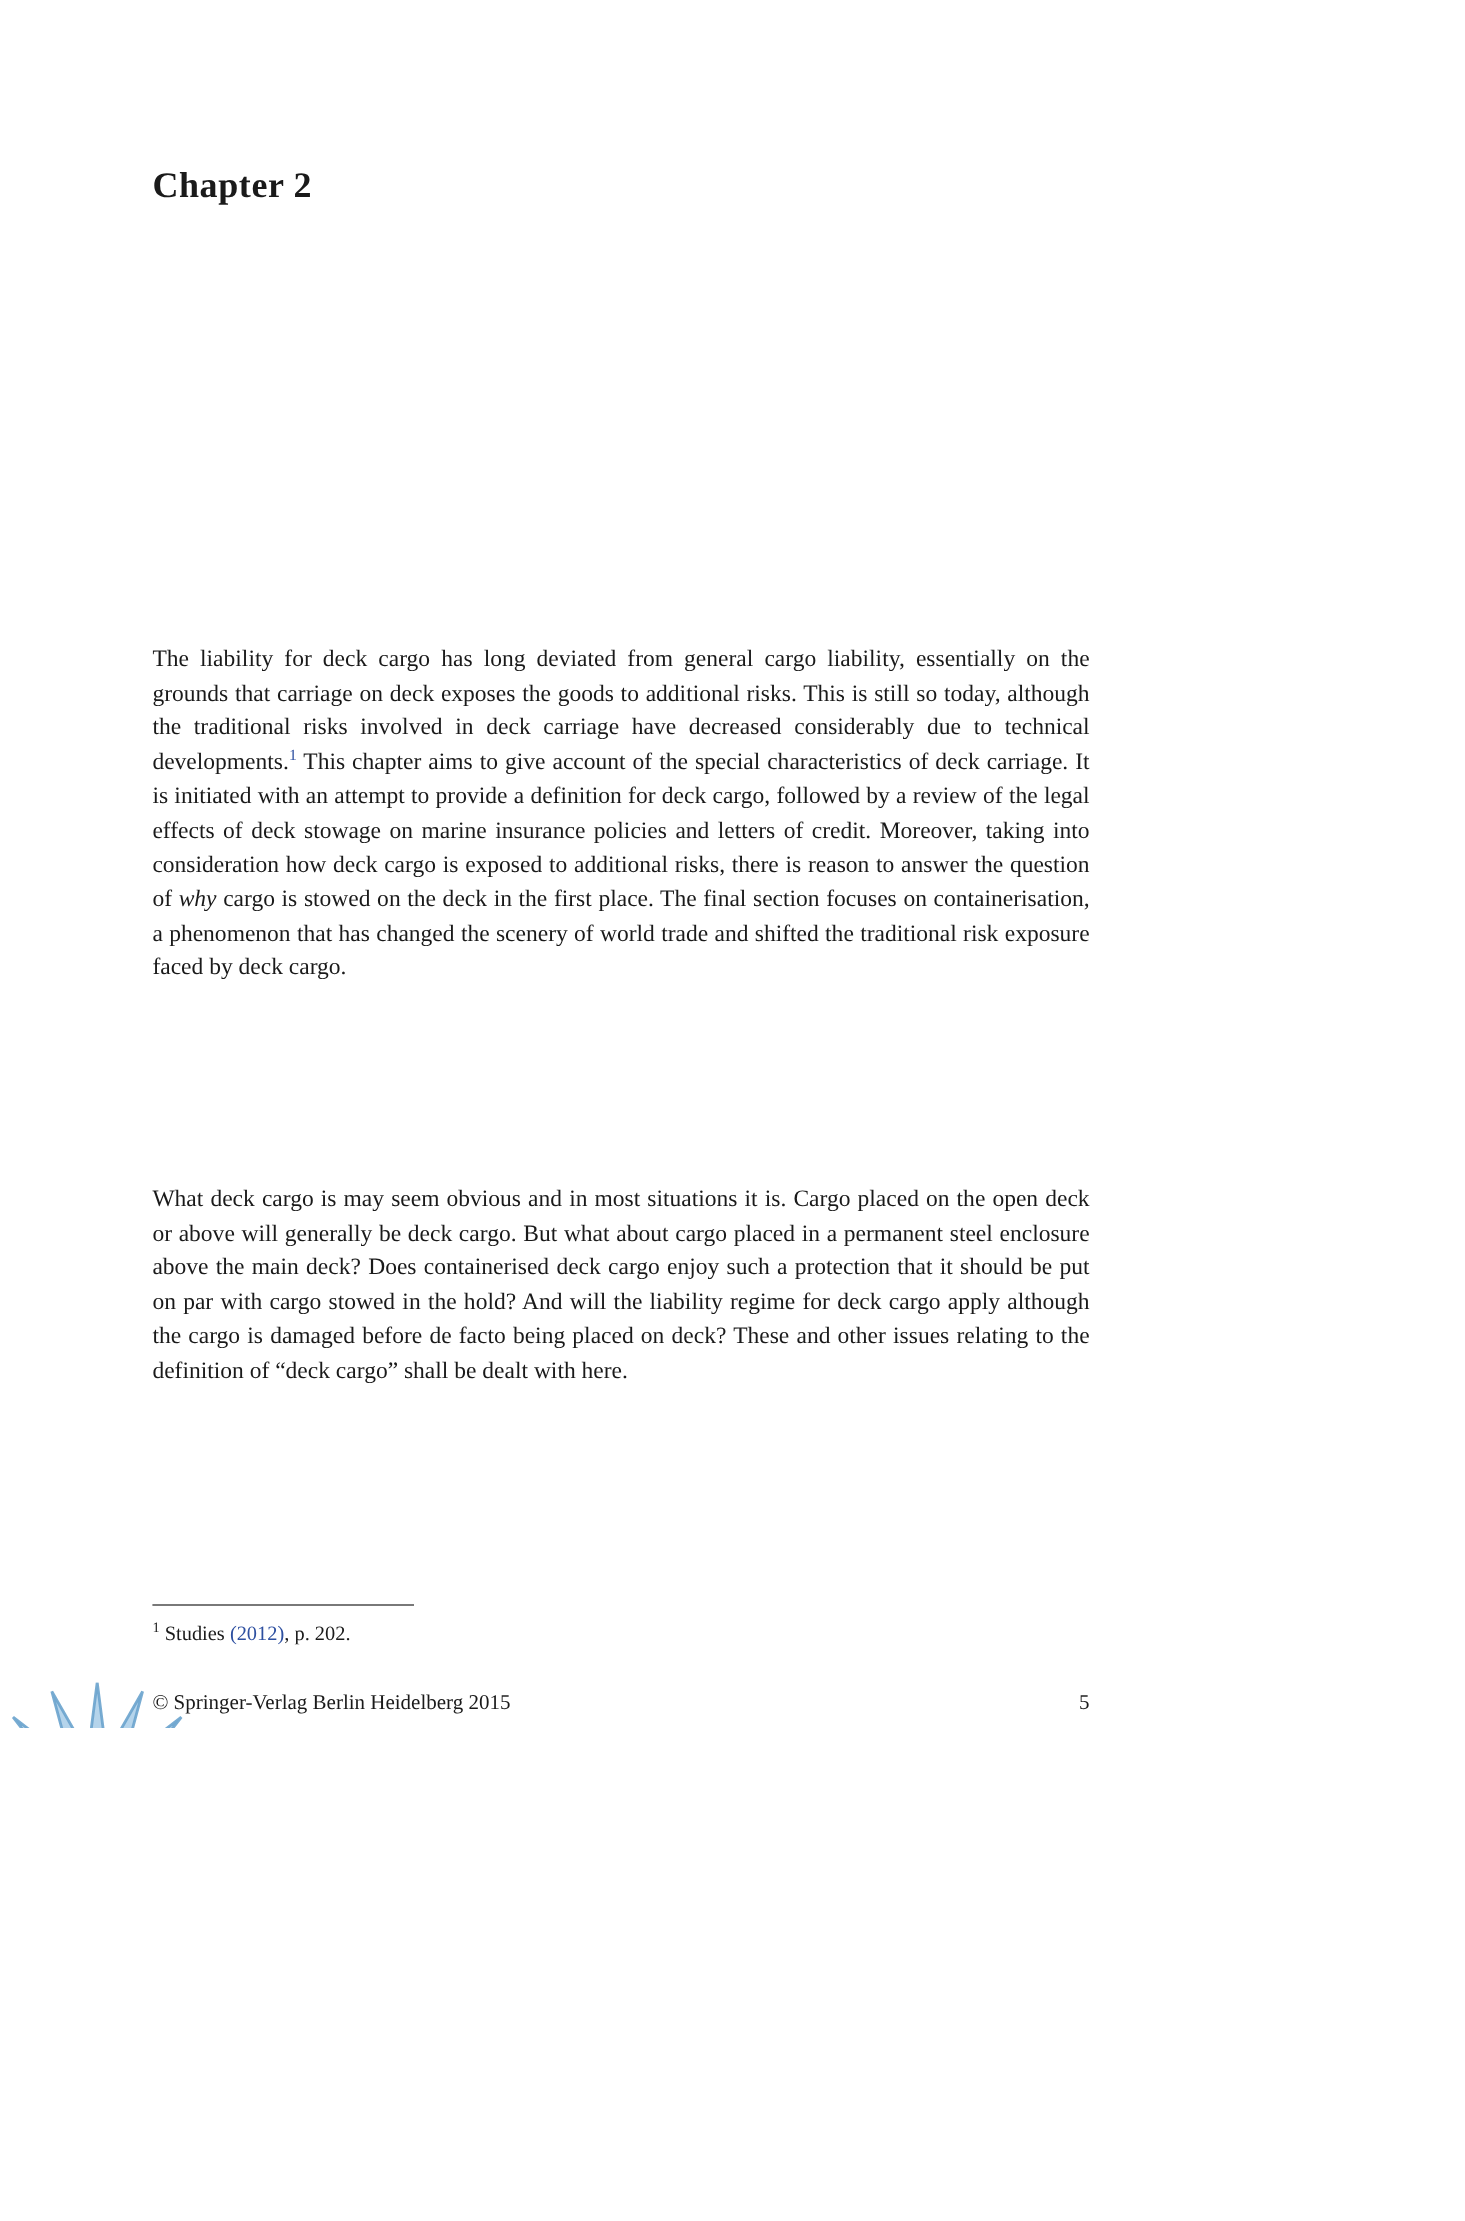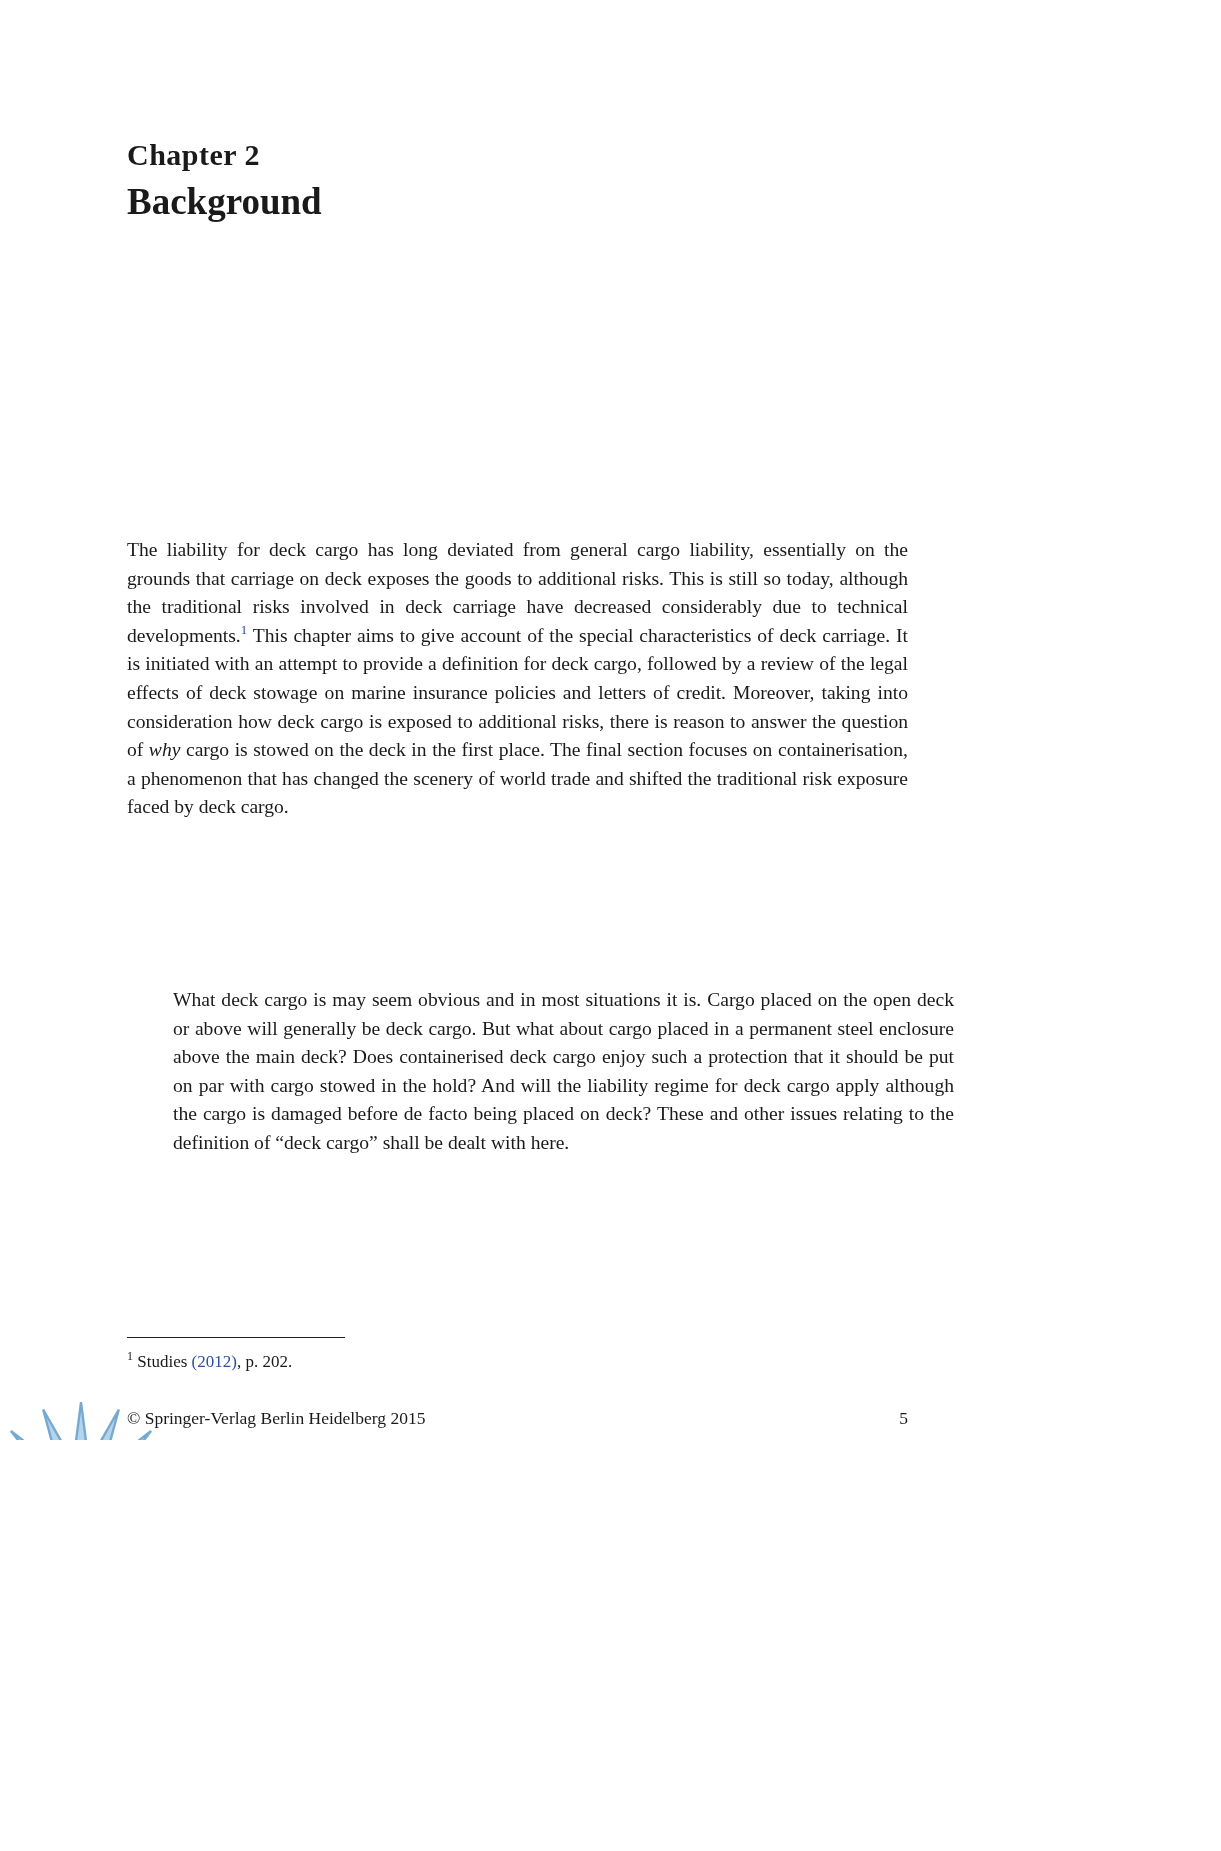--- a/index.html
+++ b/index.html
@@ -101,29 +101,28 @@
     height: 198px;
   }
 </style>
 </head>
 <body>
 
 <div class="page">
 
   <div class="content chapter-block" style="position:absolute;">
     <div class="chapter-label">Chapter 2</div>
-    <div class="chapter-title">Background</div>
   </div>
 
   <div class="content intro-block body-text" style="position:absolute;">
     <span>The liability for deck cargo has long deviated from general cargo liability, essentially on the grounds that carriage on deck exposes the goods to additional risks. This is still so today, although the traditional risks involved in deck carriage have decreased considerably due to technical developments.</span><sup class="fn-ref link">1</sup><span> This chapter aims to give account of the special characteristics of deck carriage. It is initiated with an attempt to provide a definition for deck cargo, followed by a review of the legal effects of deck stowage on marine insurance policies and letters of credit. Moreover, taking into consideration how deck cargo is exposed to additional risks, there is reason to answer the question of </span><em>why</em><span> cargo is stowed on the deck in the first place. The final section focuses on containerisation, a phenomenon that has changed the scenery of world trade and shifted the traditional risk exposure faced by deck cargo.</span>
   </div>
 
 
-  <div class="content section-body body-text" style="position:absolute;margin-left:46px;">
+  <div class="content section-body body-text" style="position:absolute;">
     <p>What deck cargo is may seem obvious and in most situations it is. Cargo placed on the open deck or above will generally be deck cargo. But what about cargo placed in a permanent steel enclosure above the main deck? Does containerised deck cargo enjoy such a protection that it should be put on par with cargo stowed in the hold? And will the liability regime for deck cargo apply although the cargo is damaged before de facto being placed on deck? These and other issues relating to the definition of “deck cargo” shall be dealt with here.</p>
   </div>
 
   <div class="footnote-rule"></div>
 
   <div class="content footnote" style="position:absolute;">
     <sup>1</sup><span> Studies </span><span class="link">(2012)</span><span>, p. 202.</span>
   </div>
 
   <div class="content footer-line1" style="position:absolute;">

